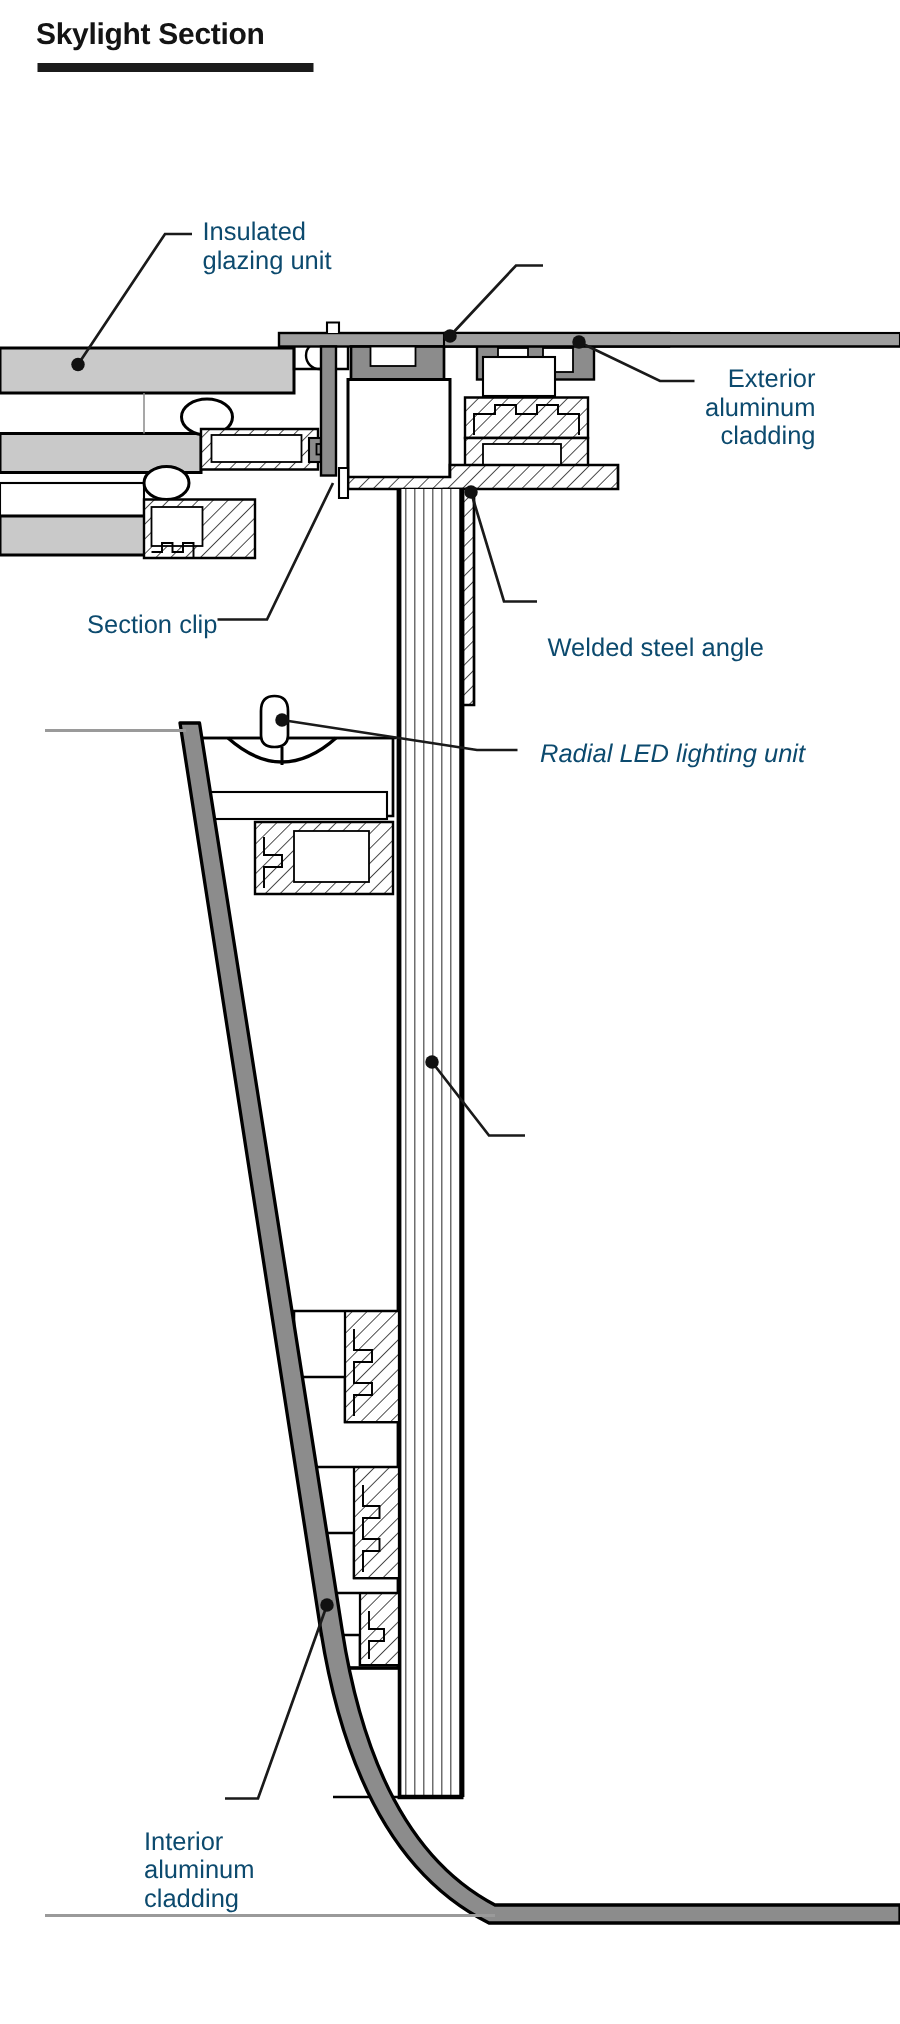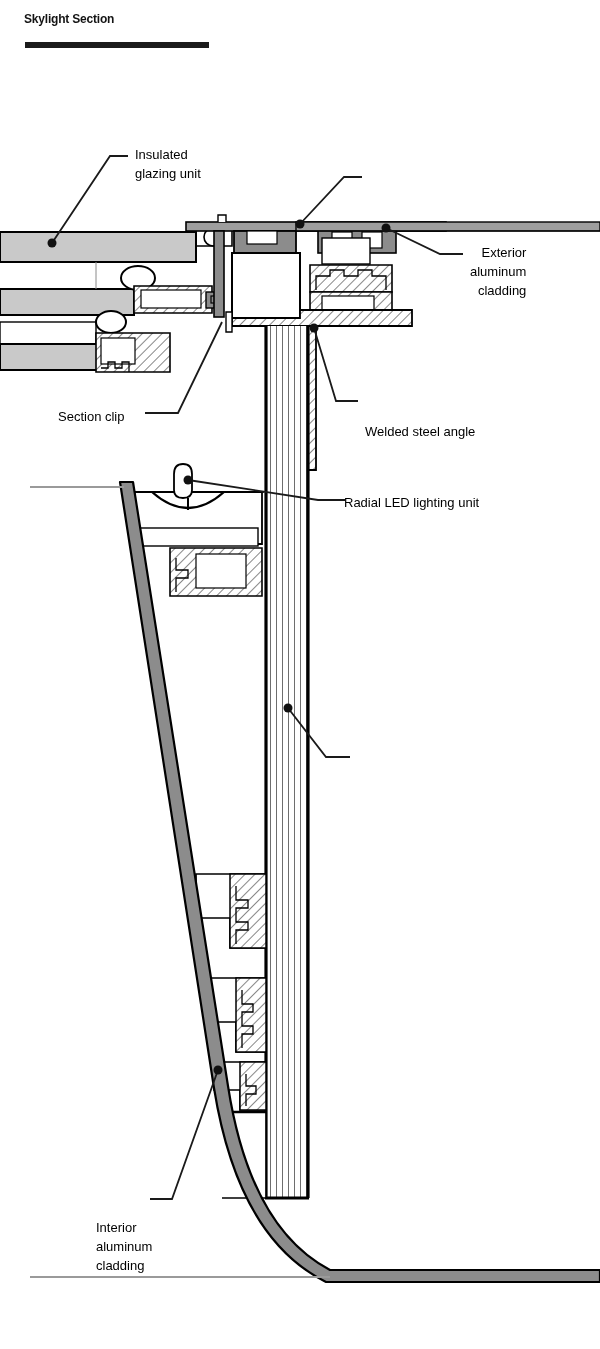--- a/index.html
+++ b/index.html
@@ -4,29 +4,29 @@
 <style>
   html,body{margin:0;padding:0;background:#ffffff;}
   body{
     width:600px;height:1349px;position:relative;overflow:hidden;
     font-family:"Liberation Sans","DejaVu Sans",sans-serif;
     color:#1a1a1a;
   }
   #figure{position:absolute;inset:0;}
   .title-text{
     position:absolute;left:24px;top:12px;
-    font-size:12px;font-weight:bold;letter-spacing:-0.2px;
+    font-size:20px;font-weight:bold;letter-spacing:-0.2px;
     color:#141414;white-space:nowrap;
   }
   .title-rule{
     position:absolute;left:25px;top:42px;width:184px;height:6px;background:#1b1b1b;
   }
   svg#drawing{position:absolute;left:0;top:0;width:600px;height:1349px;}
   .lbl{
-    position:absolute;font-size:13px;line-height:19px;color:#000000;
+    position:absolute;font-size:17px;line-height:19px;color:#0c4a6e;
     white-space:pre-line;
   }
 </style>
 </head>
 <body>
 
 <div id="figure">
 
   <div class="title-text">Skylight Section</div>
   <div class="title-rule"></div>
@@ -188,18 +188,18 @@
     </g>
   </svg>
 
   <div class="lbl" style="left:135px;top:145px;">Insulated
 glazing unit</div>
   <div class="lbl" style="left:470px;top:243px;text-align:right;">Exterior
 aluminum
 cladding</div>
   <div class="lbl" style="left:58px;top:407px;">Section clip</div>
   <div class="lbl" style="left:365px;top:394px;margin-top:28px;">Welded steel angle</div>
-  <div class="lbl" style="left:344px;top:493px;">Radial LED lighting unit</div>
+  <div class="lbl" style="left:360px;top:493px;font-style:italic;">Radial LED lighting unit</div>
   <div class="lbl" style="left:78px;top:1218px;margin-left:18px;">Interior
 aluminum
 cladding</div>
 
 </div>
 
 </body></html>

